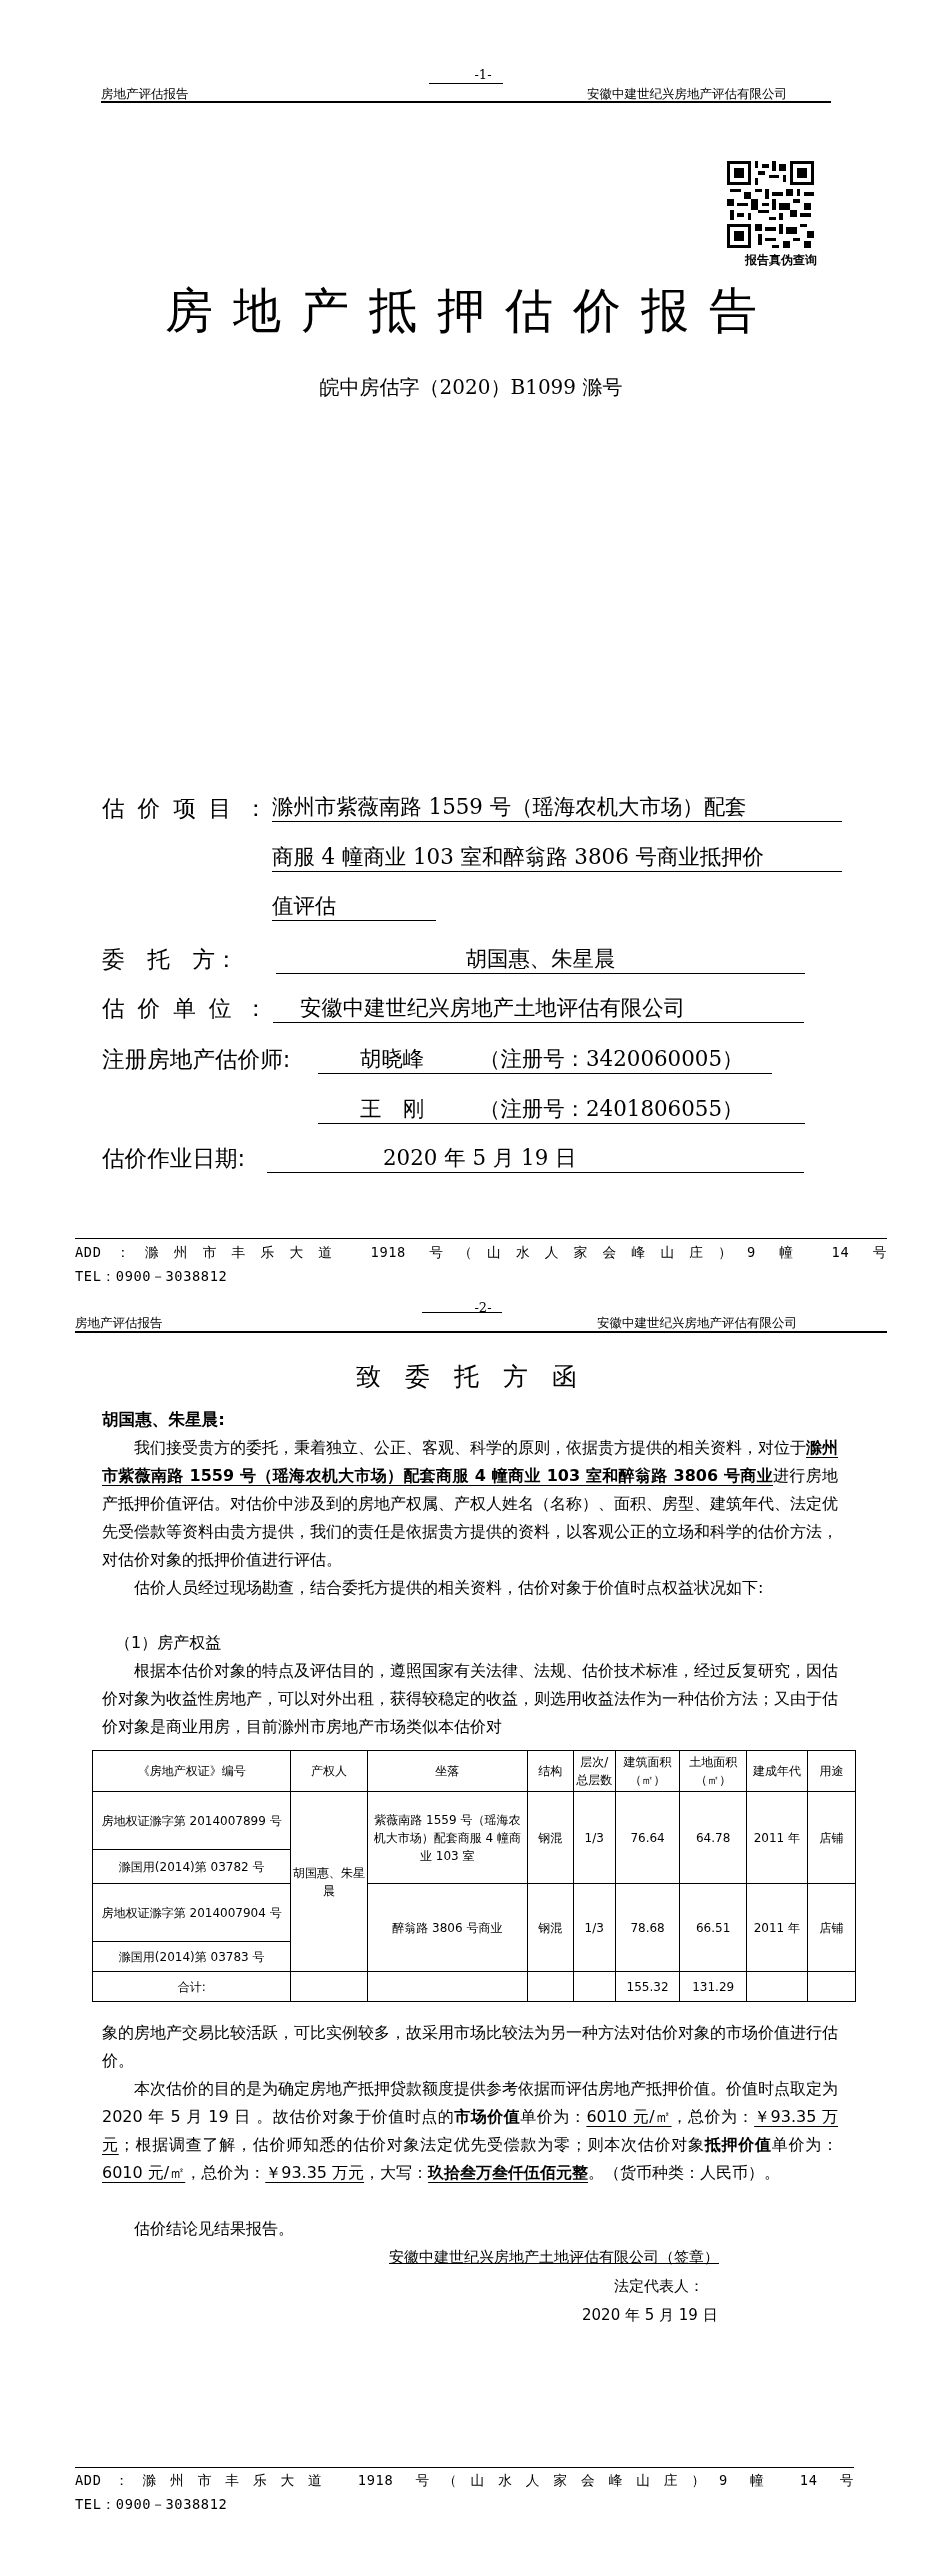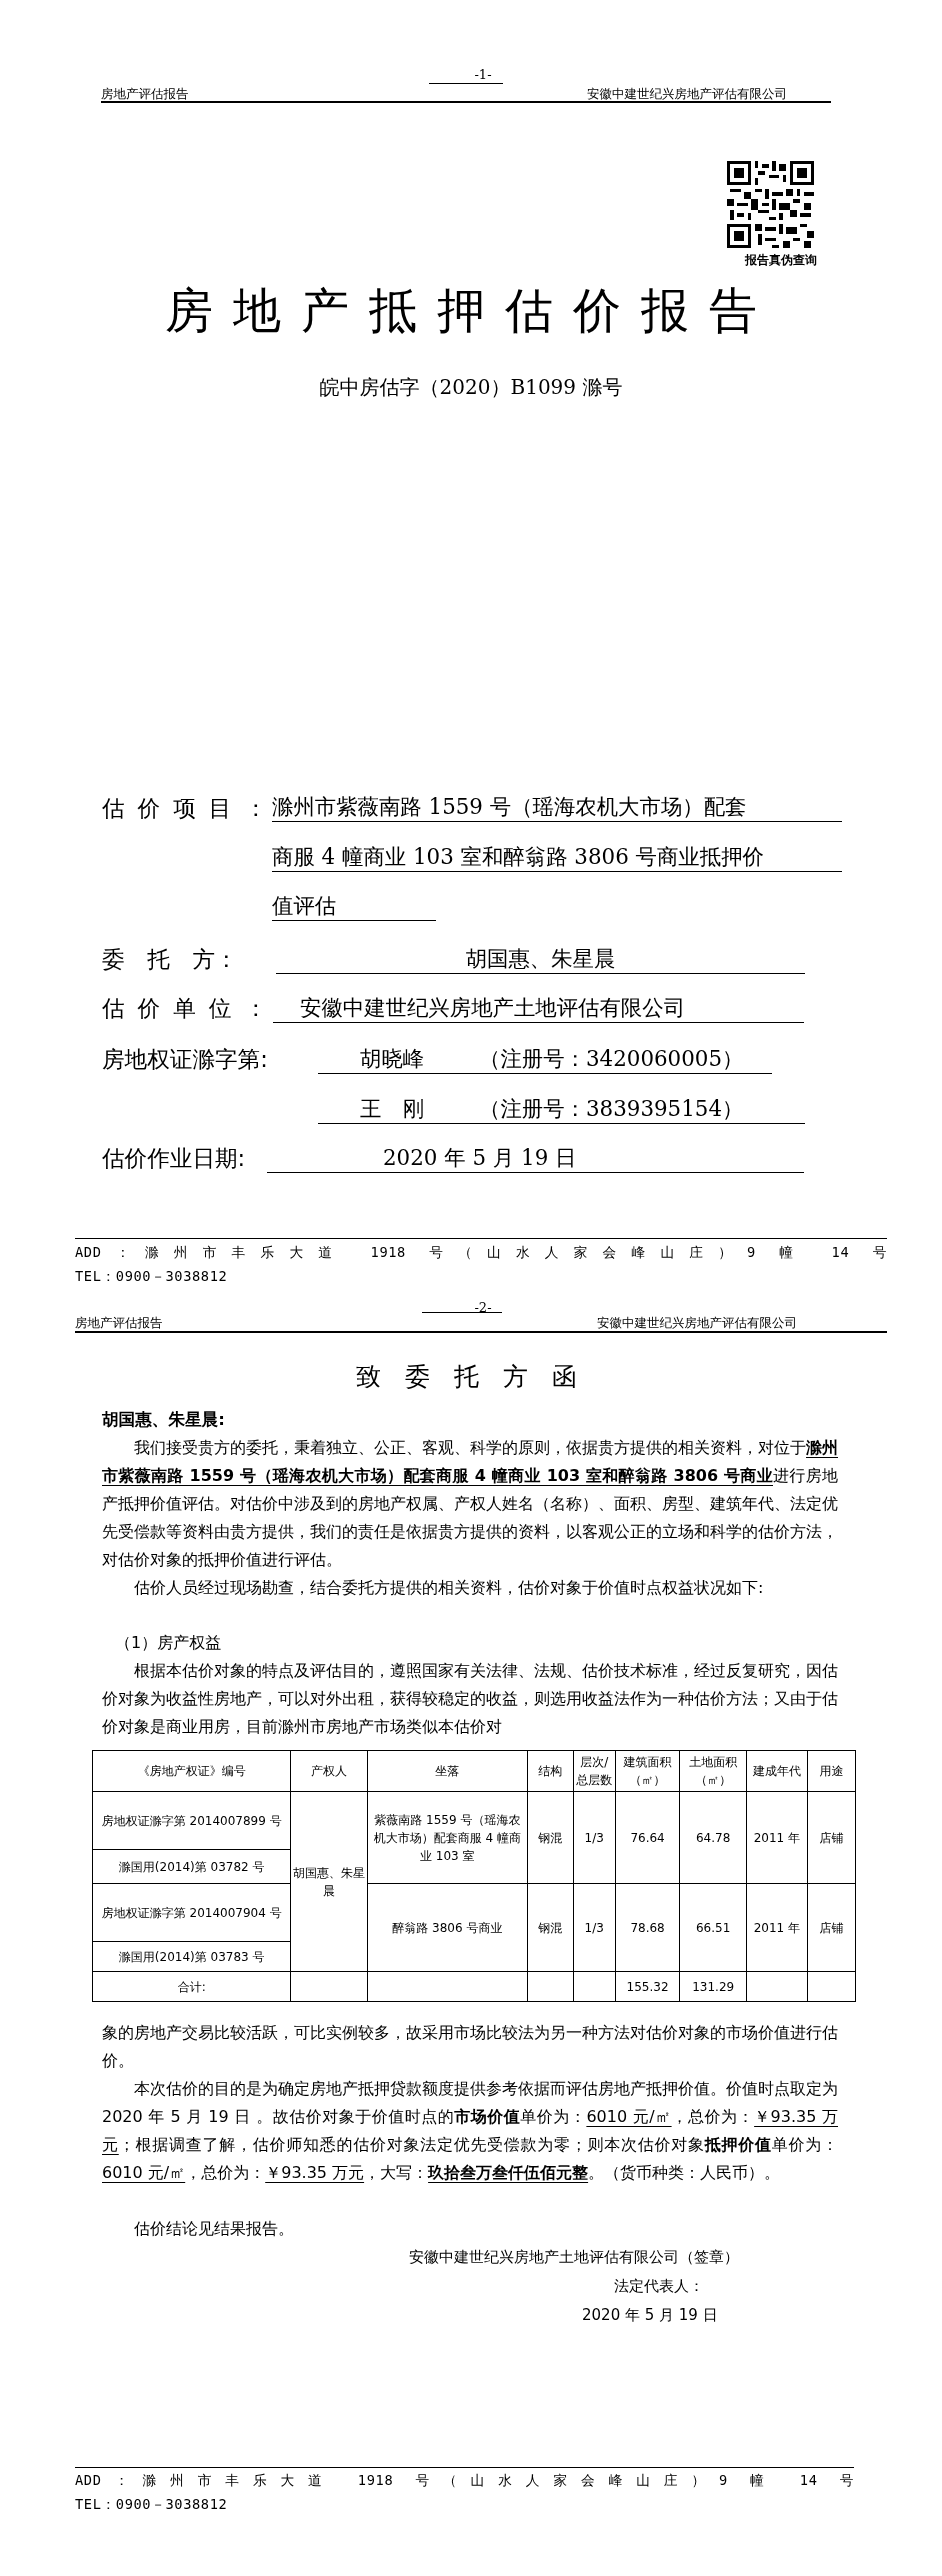--- a/index.html
+++ b/index.html
@@ -109,26 +109,26 @@
 <div class="field-value" style="left:272px; top:792px; width:570px;">滁州市紫薇南路 1559 号（瑶海农机大市场）配套</div>
 <div class="field-value" style="left:272px; top:842px; width:570px;">商服 4 幢商业 103 室和醉翁路 3806 号商业抵押价</div>
 <div class="field-value" style="left:272px; top:891px; width:164px;">值评估</div>
 
 <div class="field-label" style="left:102px; top:944px;">委　托　方：</div>
 <div class="field-value" style="left:276px; top:944px; width:529px; text-align:center;">胡国惠、朱星晨</div>
 
 <div class="field-label spaced" style="left:102px; top:993px;">估价单位：</div>
 <div class="field-value" style="left:273px; top:993px; width:531px; padding-left:27px; box-sizing:border-box;">安徽中建世纪兴房地产土地评估有限公司</div>
 
-<div class="field-label" style="left:102px; top:1044px;">房地权证滁字第:</div>
+<div class="field-label" style="left:102px; top:1044px;">注册房地产估价师:</div>
 <div class="field-value" style="left:318px; top:1044px; width:454px;">
   <span style="display:inline-block; width:119px; padding-left:42px;">胡晓峰</span><span>（注册号：3420060005）</span>
 </div>
 <div class="field-value" style="left:318px; top:1094px; width:487px;">
-  <span style="display:inline-block; width:119px; padding-left:42px;">王　刚</span><span>（注册号：3839395154）</span>
+  <span style="display:inline-block; width:119px; padding-left:42px;">王　刚</span><span>（注册号：2401806055）</span>
 </div>
 
 <div class="field-label" style="left:102px; top:1143px;">估价作业日期:</div>
 <div class="field-value" style="left:267px; top:1143px; width:537px; padding-left:116px; box-sizing:border-box;">2020 年 5 月 19 日</div>
 
 <div class="foot-rule" style="top:1238px;"></div>
 <div class="foot-add" style="top:1244px;">ADD：滁州市丰乐大道 1918 号（山水人家会峰山庄）9 幢 14 号</div>
 <div class="foot-tel" style="top:1268px;">TEL：0900－3038812</div>
 
 <div class="pnum" style="top:1300px;">-2-</div>
@@ -210,20 +210,20 @@
 <div class="para" style="top:2019px;">
   <span>象的房地产交易比较活跃，可比实例较多，故采用市场比较法为另一种方法对估价对象的市场价值进行估价。</span>
 </div>
 <div class="para" style="top:2075px;">
   <span class="ind"></span><span>本次估价的目的是为确定房地产抵押贷款额度提供参考依据而评估房地产抵押价值。价值时点取定为 2020 年 5 月 19 日 。故估价对象于价值时点的</span><span class="b">市场价值</span><span>单价为：</span><span class="u">6010 元/㎡</span><span>，总价为：</span><span class="u">￥93.35 万元</span><span>；根据调查了解，估价师知悉的估价对象法定优先受偿款为零；则本次估价对象</span><span class="b">抵押价值</span><span>单价为：</span><span class="u">6010 元/㎡</span><span>，总价为：</span><span class="u">￥93.35 万元</span><span>，大写：</span><span class="u b">玖拾叁万叁仟伍佰元整</span><span>。（货币种类：人民币）。</span>
 </div>
 <div class="para" style="top:2215px;">
   <span class="ind"></span><span>估价结论见结果报告。</span>
 </div>
 
-<div class="sig" style="left:409px; top:2248px;">安徽中建世纪兴房地产土地评估有限公司（签章）</div>
+<div class="sig" style="left:389px; top:2248px;text-decoration:underline;">安徽中建世纪兴房地产土地评估有限公司（签章）</div>
 <div class="sig" style="left:614px; top:2277px;">法定代表人：</div>
 <div class="sig" style="left:582px; top:2306px;">2020 年 5 月 19 日</div>
 
 <div class="foot-rule" style="top:2467px; width:779px;"></div>
 <div class="foot-add" style="top:2472px; width:779px;">ADD：滁州市丰乐大道 1918 号（山水人家会峰山庄）9 幢 14 号</div>
 <div class="foot-tel" style="top:2496px;">TEL：0900－3038812</div>
 
 
 </body></html>

